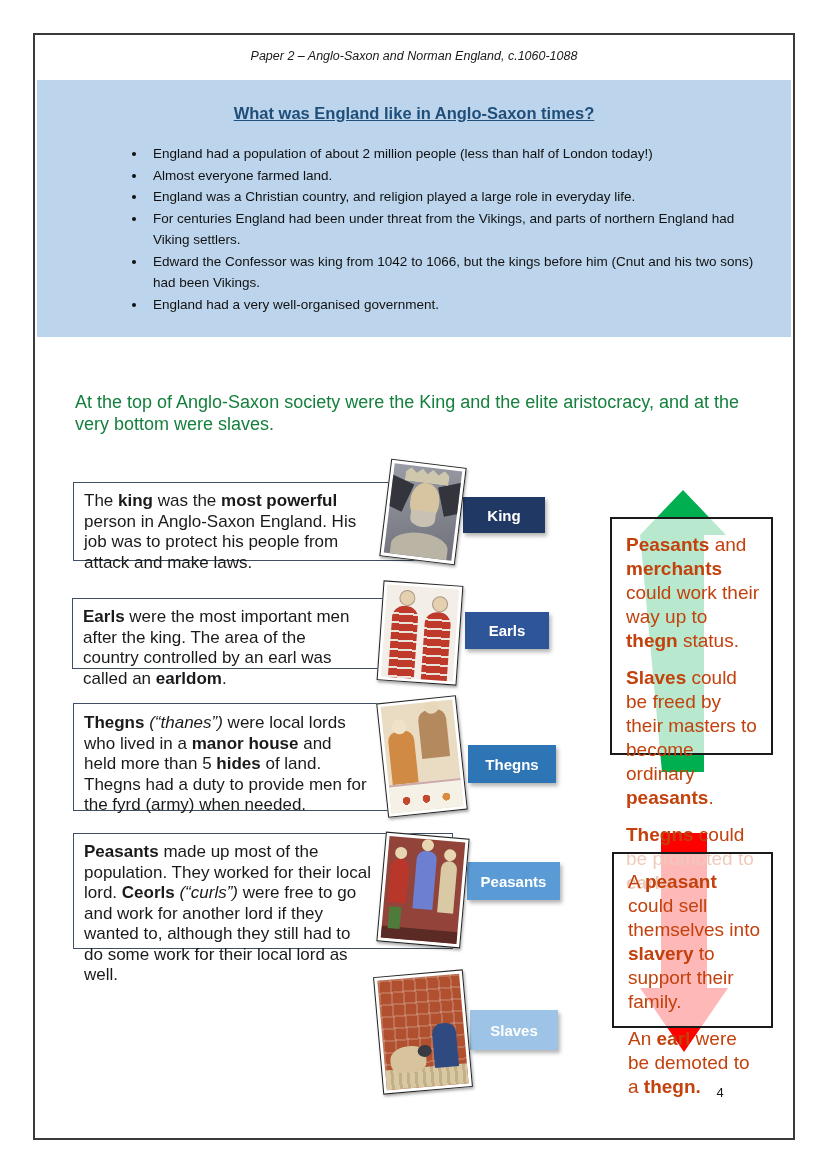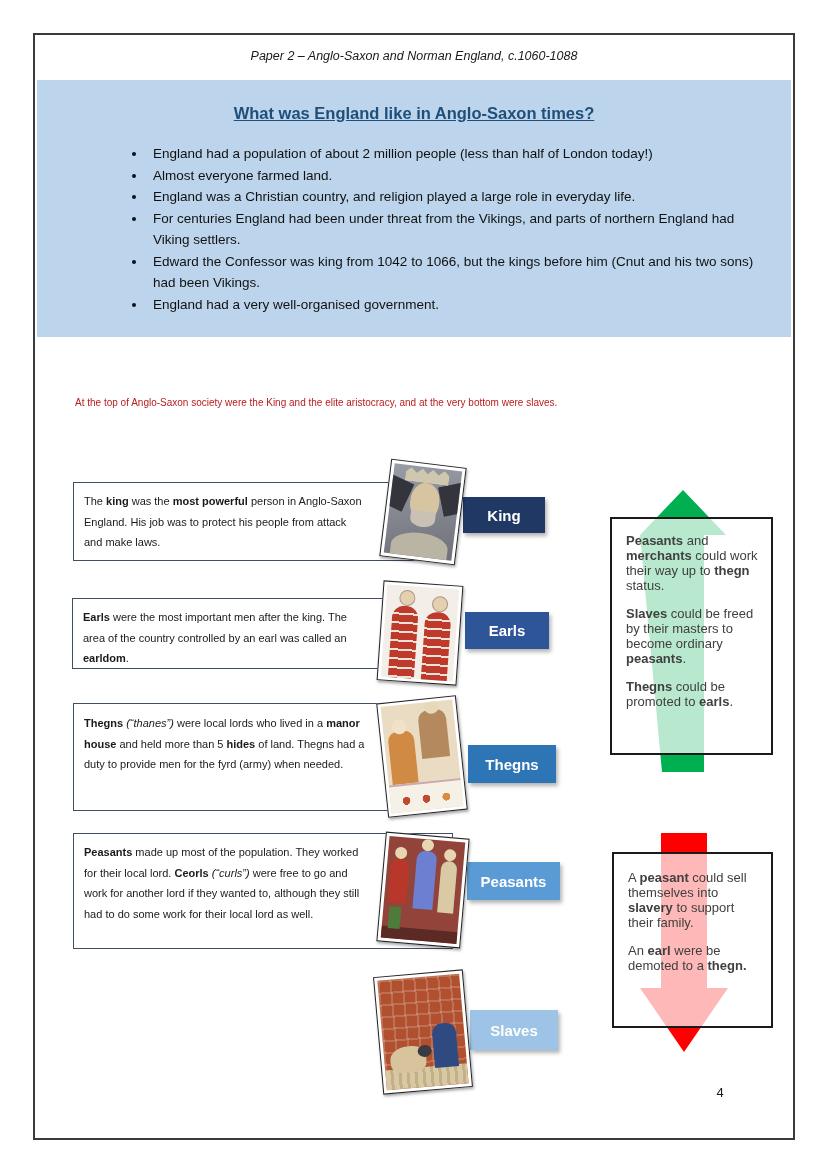--- a/index.html
+++ b/index.html
@@ -9,24 +9,24 @@
   .page-border{position:absolute;left:33px;top:33px;width:762px;height:1107px;border:2px solid #3a3a3a;box-sizing:border-box;background:#fff;}
 
   .header{position:absolute;left:33px;top:49px;width:762px;text-align:center;font-style:italic;font-size:12.5px;color:#1a1a1a;}
 
   .intro-panel{position:absolute;left:37px;top:80px;width:754px;height:257px;background:#bcd5ec;}
   .intro-title{position:absolute;left:0;top:24px;width:100%;text-align:center;font-size:16.5px;font-weight:bold;color:#1f4e79;text-decoration:underline;}
   .intro-bullets{position:absolute;left:82px;top:55px;width:625px;margin:8px;padding:0 0 0 20px;font-size:13.5px;line-height:21.5px;color:#111;}
   .intro-bullets li{margin:0;padding-left:6px;}
 
   .social-heading{position:absolute;left:33px;top:362px;width:762px;text-align:center;font-size:15px;font-weight:bold;color:#1f4e79;text-decoration:underline;}
-  .social-intro{position:absolute;left:75px;top:392px;width:692px;font-size:10px;line-height:21.5px;color:#b91c1c;}
+  .social-intro{position:absolute;left:75px;top:392px;width:692px;font-size:18px;line-height:21.5px;color:#15803d;}
 
   .textbox{position:absolute;box-sizing:border-box;border:1.5px solid #3f4e63;background:#fff;z-index:1;}
-  .textbox p{margin:0;font-size:11px;line-height:20.5px;color:#1a1a1a;}
+  .textbox p{margin:0;font-size:17px;line-height:20.5px;color:#1a1a1a;}
 
   .classlabel{position:absolute;z-index:2;color:#fff;font-weight:bold;font-size:15px;text-align:center;box-shadow:2px 3px 4px rgba(0,0,0,0.3);display:flex;align-items:center;justify-content:center;}
 
   .illus{position:absolute;z-index:3;background:#fff;border:1px solid #222;padding:3px;box-sizing:border-box;box-shadow:1px 2px 3px rgba(0,0,0,0.35);}
   .illus .art{position:relative;width:100%;height:100%;overflow:hidden;}
 
   
   .art-king{background:linear-gradient(165deg,#9a9da6,#6f7079);}
   .art-king .corner{position:absolute;width:26px;height:30px;background:#33343c;}
   .art-king .c1{left:-8px;top:14px;transform:rotate(18deg);}
@@ -69,21 +69,21 @@
   
   .art-slaves{background-color:#b0502e;background-image:repeating-linear-gradient(0deg,rgba(255,255,255,0.18) 0 2px,transparent 2px 12px),repeating-linear-gradient(90deg,rgba(255,255,255,0.18) 0 2px,transparent 2px 12px);}
   .art-slaves .ground{position:absolute;left:0;bottom:0;width:100%;height:20px;background:repeating-linear-gradient(90deg,#d9c9a2 0 5px,#c4b088 5px 8px);}
   .art-slaves .kneel{position:absolute;left:6px;bottom:16px;width:36px;height:26px;border-radius:50% 40% 10px 10px;background:#d8c49c;}
   .art-slaves .khead{position:absolute;left:34px;bottom:30px;width:14px;height:12px;border-radius:50%;background:#3a3a44;}
   .art-slaves .fig{position:absolute;right:8px;bottom:18px;width:24px;height:44px;border-radius:10px 10px 0 0;background:#2e4a80;}
 
   
   .arrow{position:absolute;z-index:1;}
   .mobilitybox{position:absolute;z-index:2;box-sizing:border-box;border:2px solid #1a1a1a;background:rgba(255,255,255,0.72);}
-  .mobilitybox p{margin:0 0 13px 0;font-size:13px;line-height:15px;color:#404040;}
+  .mobilitybox p{margin:0 0 13px 0;font-size:19px;line-height:24px;color:#c2410c;}
 
   .page-number{position:absolute;left:700px;top:1085px;width:40px;text-align:center;font-size:13px;color:#1a1a1a;}
 </style>
 </head>
 <body>
 
 <div id="canvas">
 
   <div class="page-border"></div>
 

